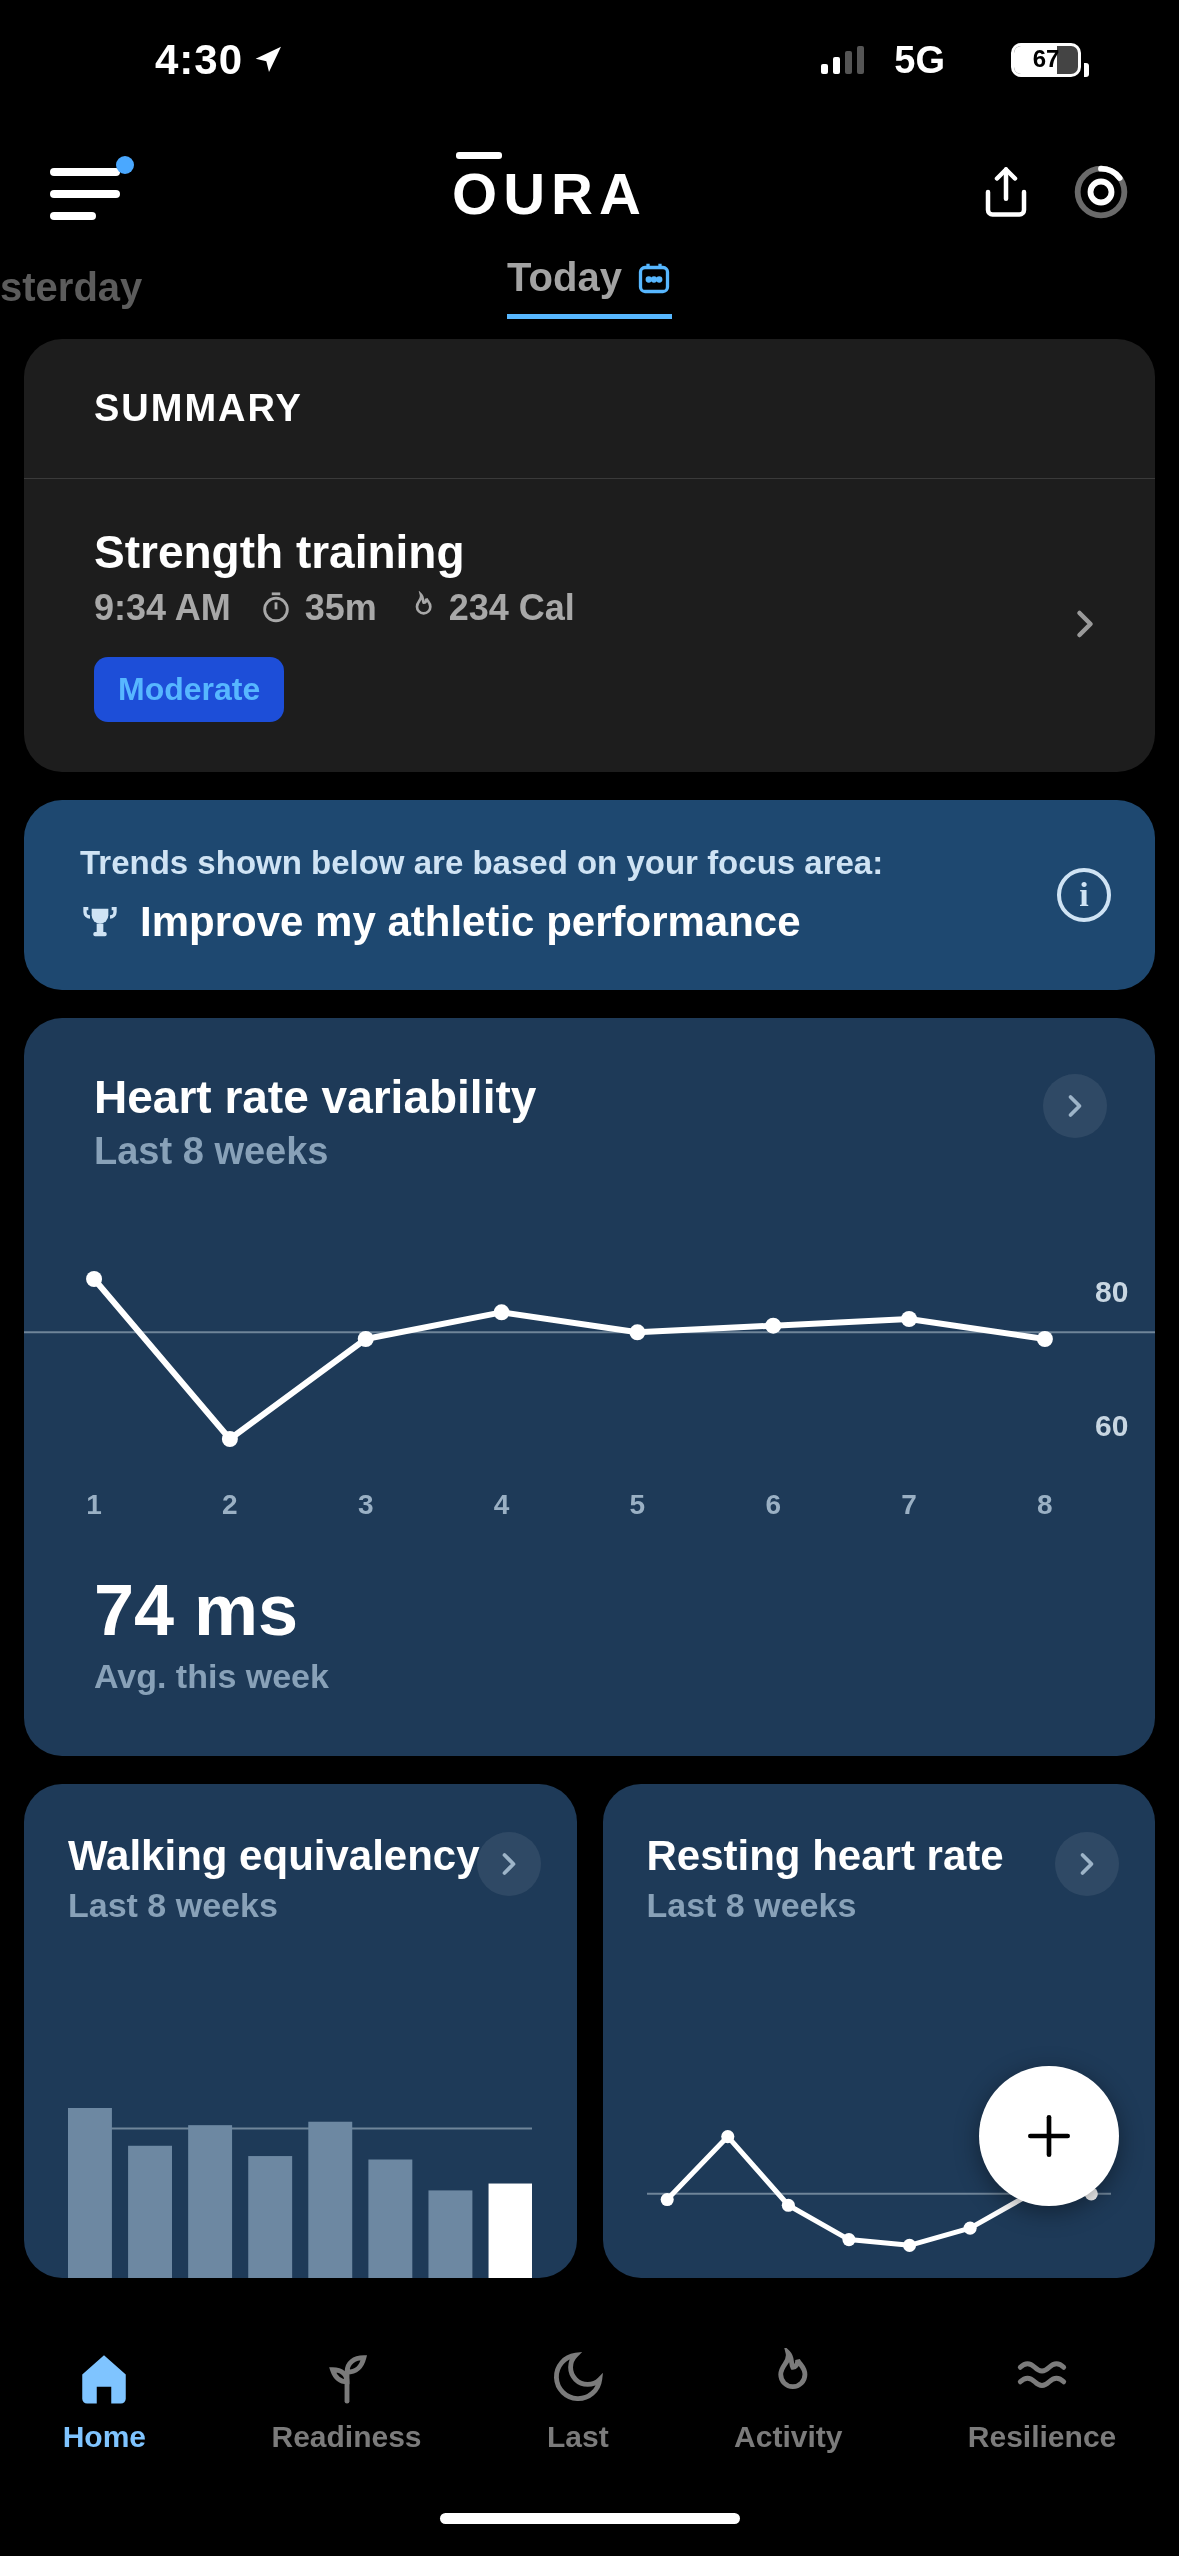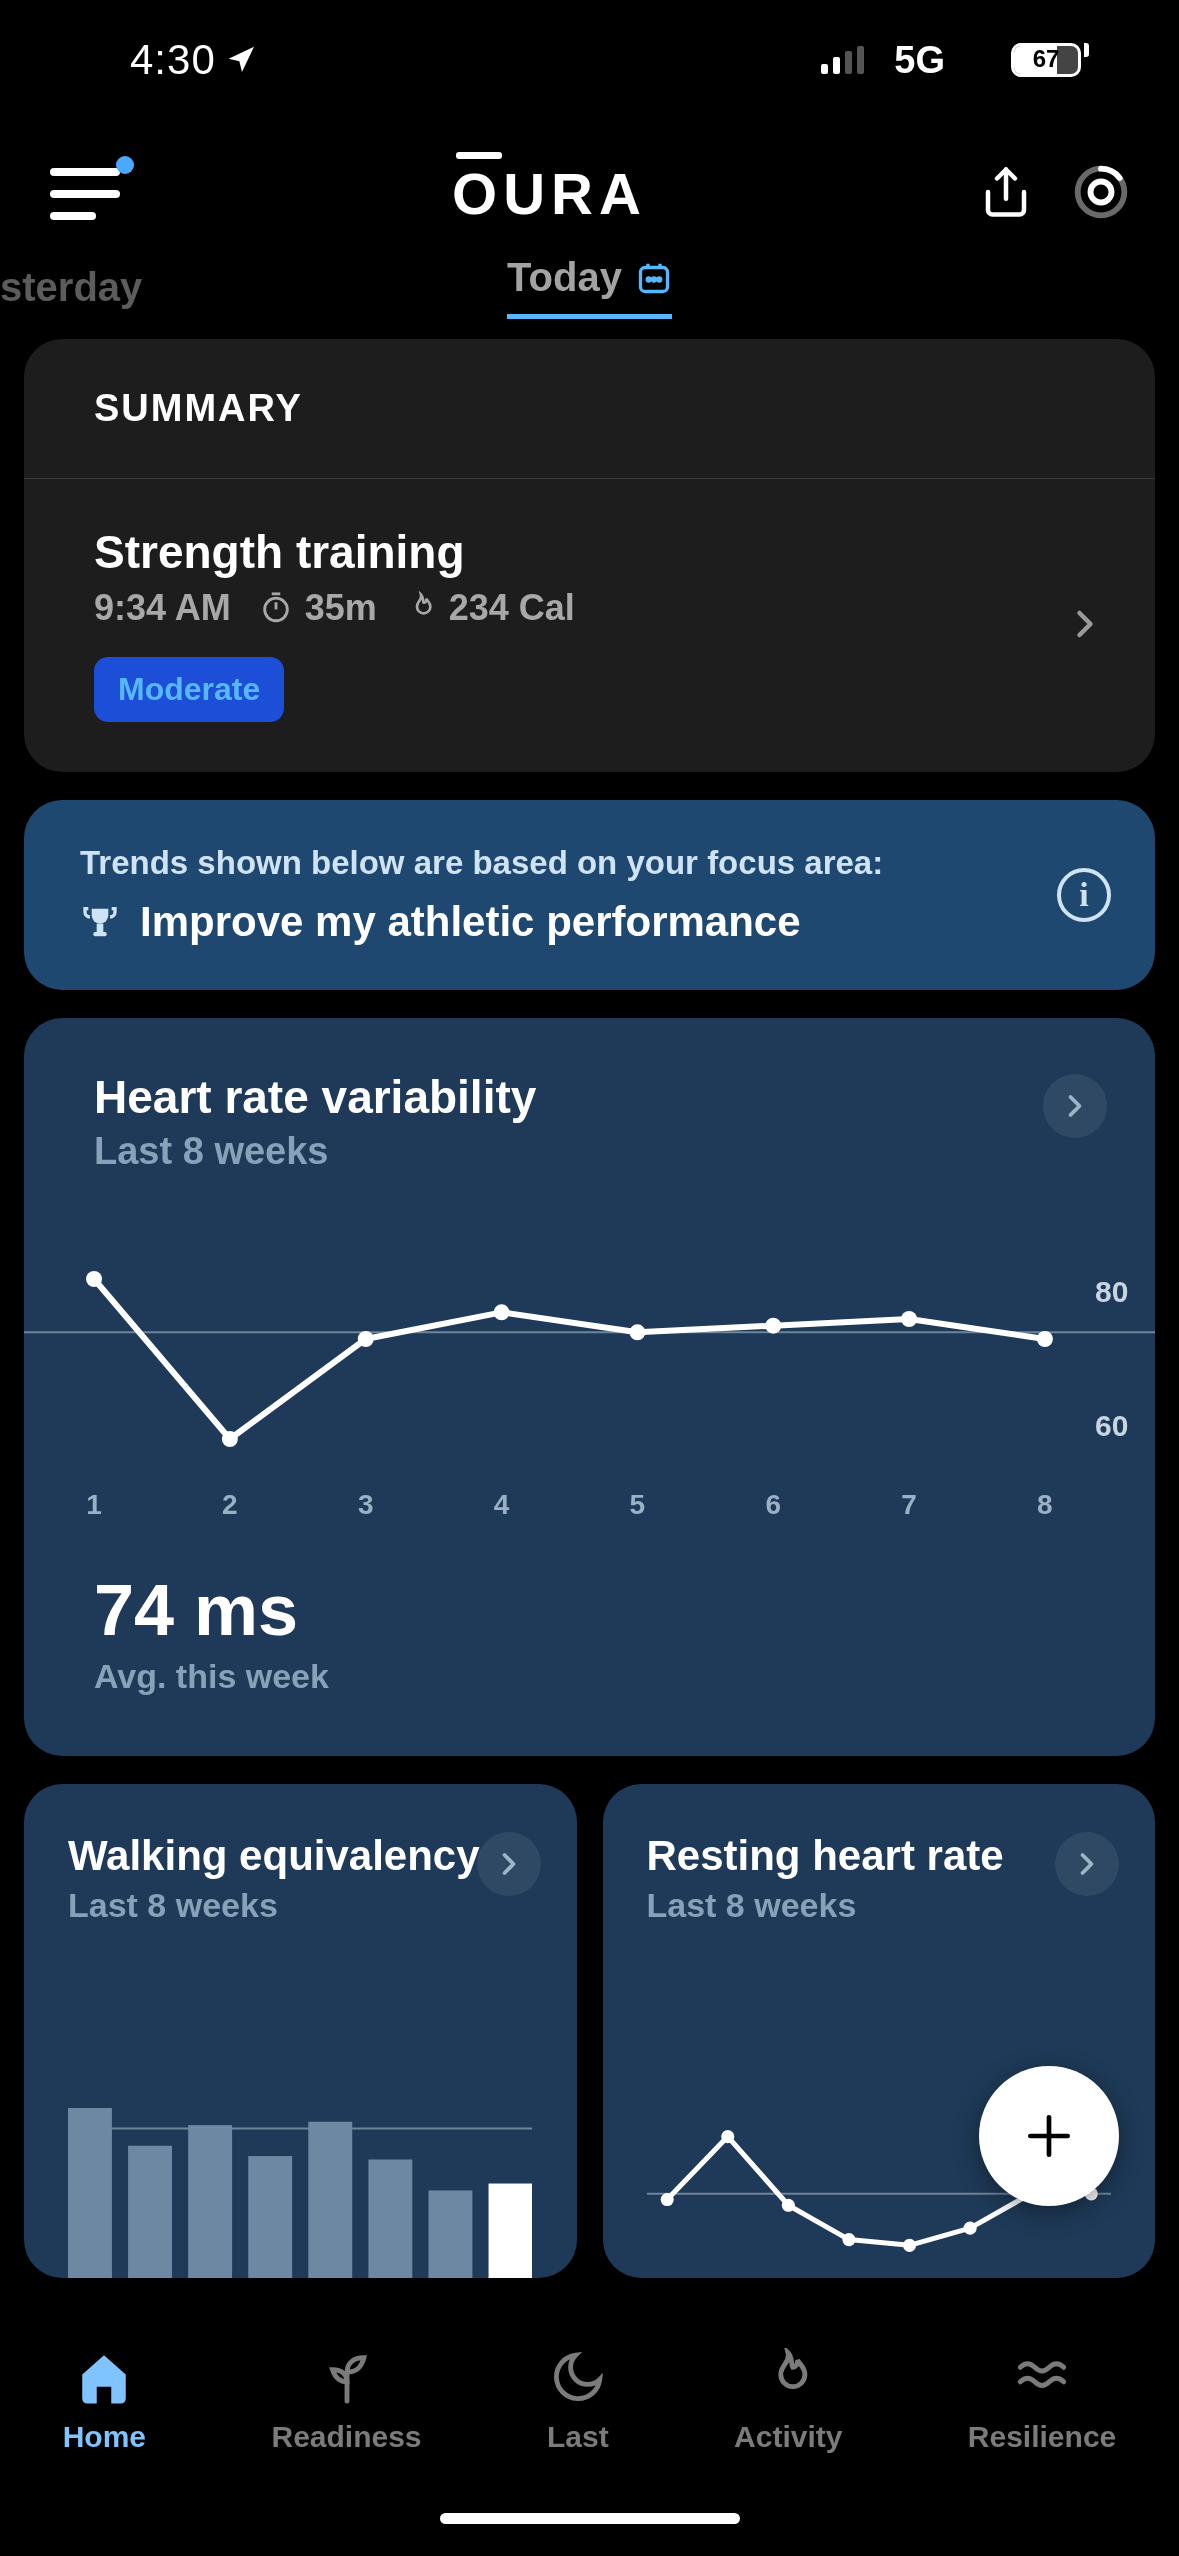--- a/index.html
+++ b/index.html
@@ -16,25 +16,26 @@
   .status-bar {
     position: relative;
     height: 120px;
     display: flex;
     align-items: center;
     justify-content: space-between;
     padding: 0 90px 0 130px;
   }
   .status-time {
     font-size: 42px;
-    font-weight: 400;
+    font-weight: 700;
     letter-spacing: 1px;
     display: flex;
     align-items: center;
     gap: 10px;
+    margin-left: 25px;
   }
   .status-right {
     display: flex;
     align-items: center;
     gap: 30px;
     font-size: 38px;
     font-weight: 700;
   }
   .signal-bars {
     display: flex;
@@ -43,21 +44,21 @@
     height: 28px;
   }
   .signal-bars span {
     width: 7px;
     border-radius: 2px;
     background: #fff;
   }
   .signal-bars span.dim { background: #555; }
   .battery-pill {
     display: inline-flex;
-    align-items: flex-start;
+    align-items: flex-end;
     padding-left: 36px;
   }
   .battery-body {
     width: 70px; height: 34px;
     border: 3px solid #fff;
     border-radius: 10px;
     position: relative;
     background: #444;
     overflow: hidden;
   }

